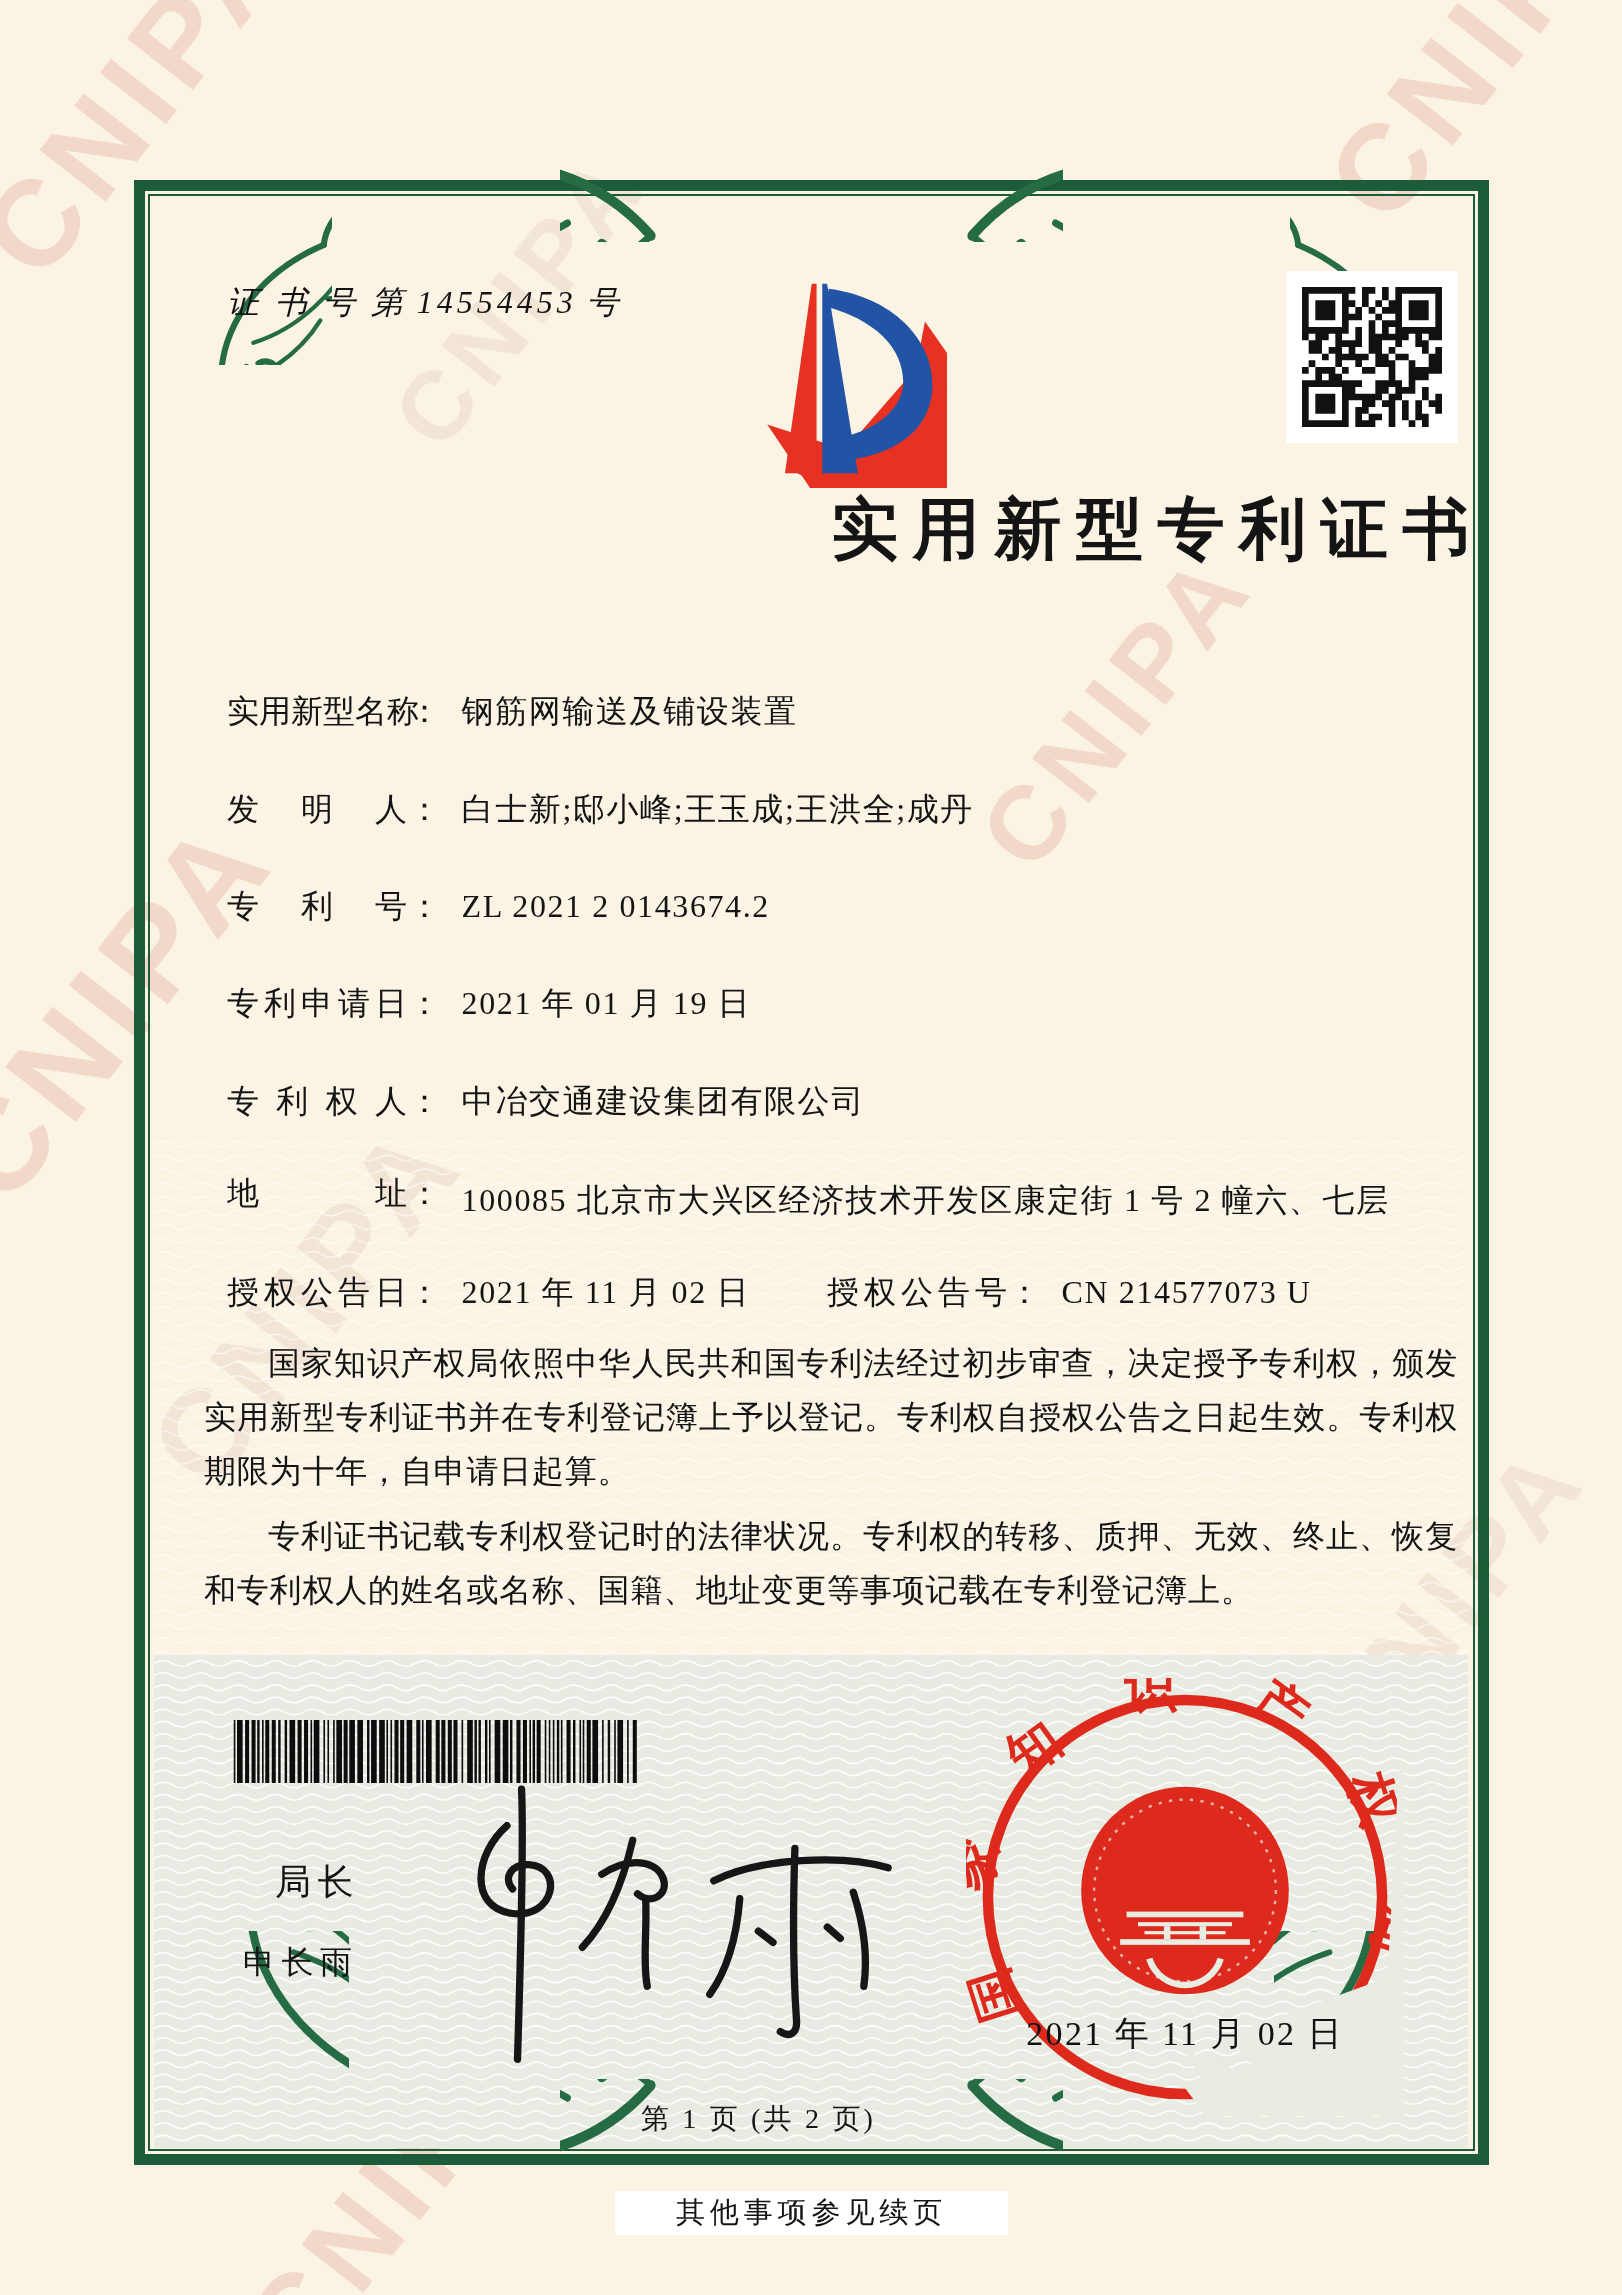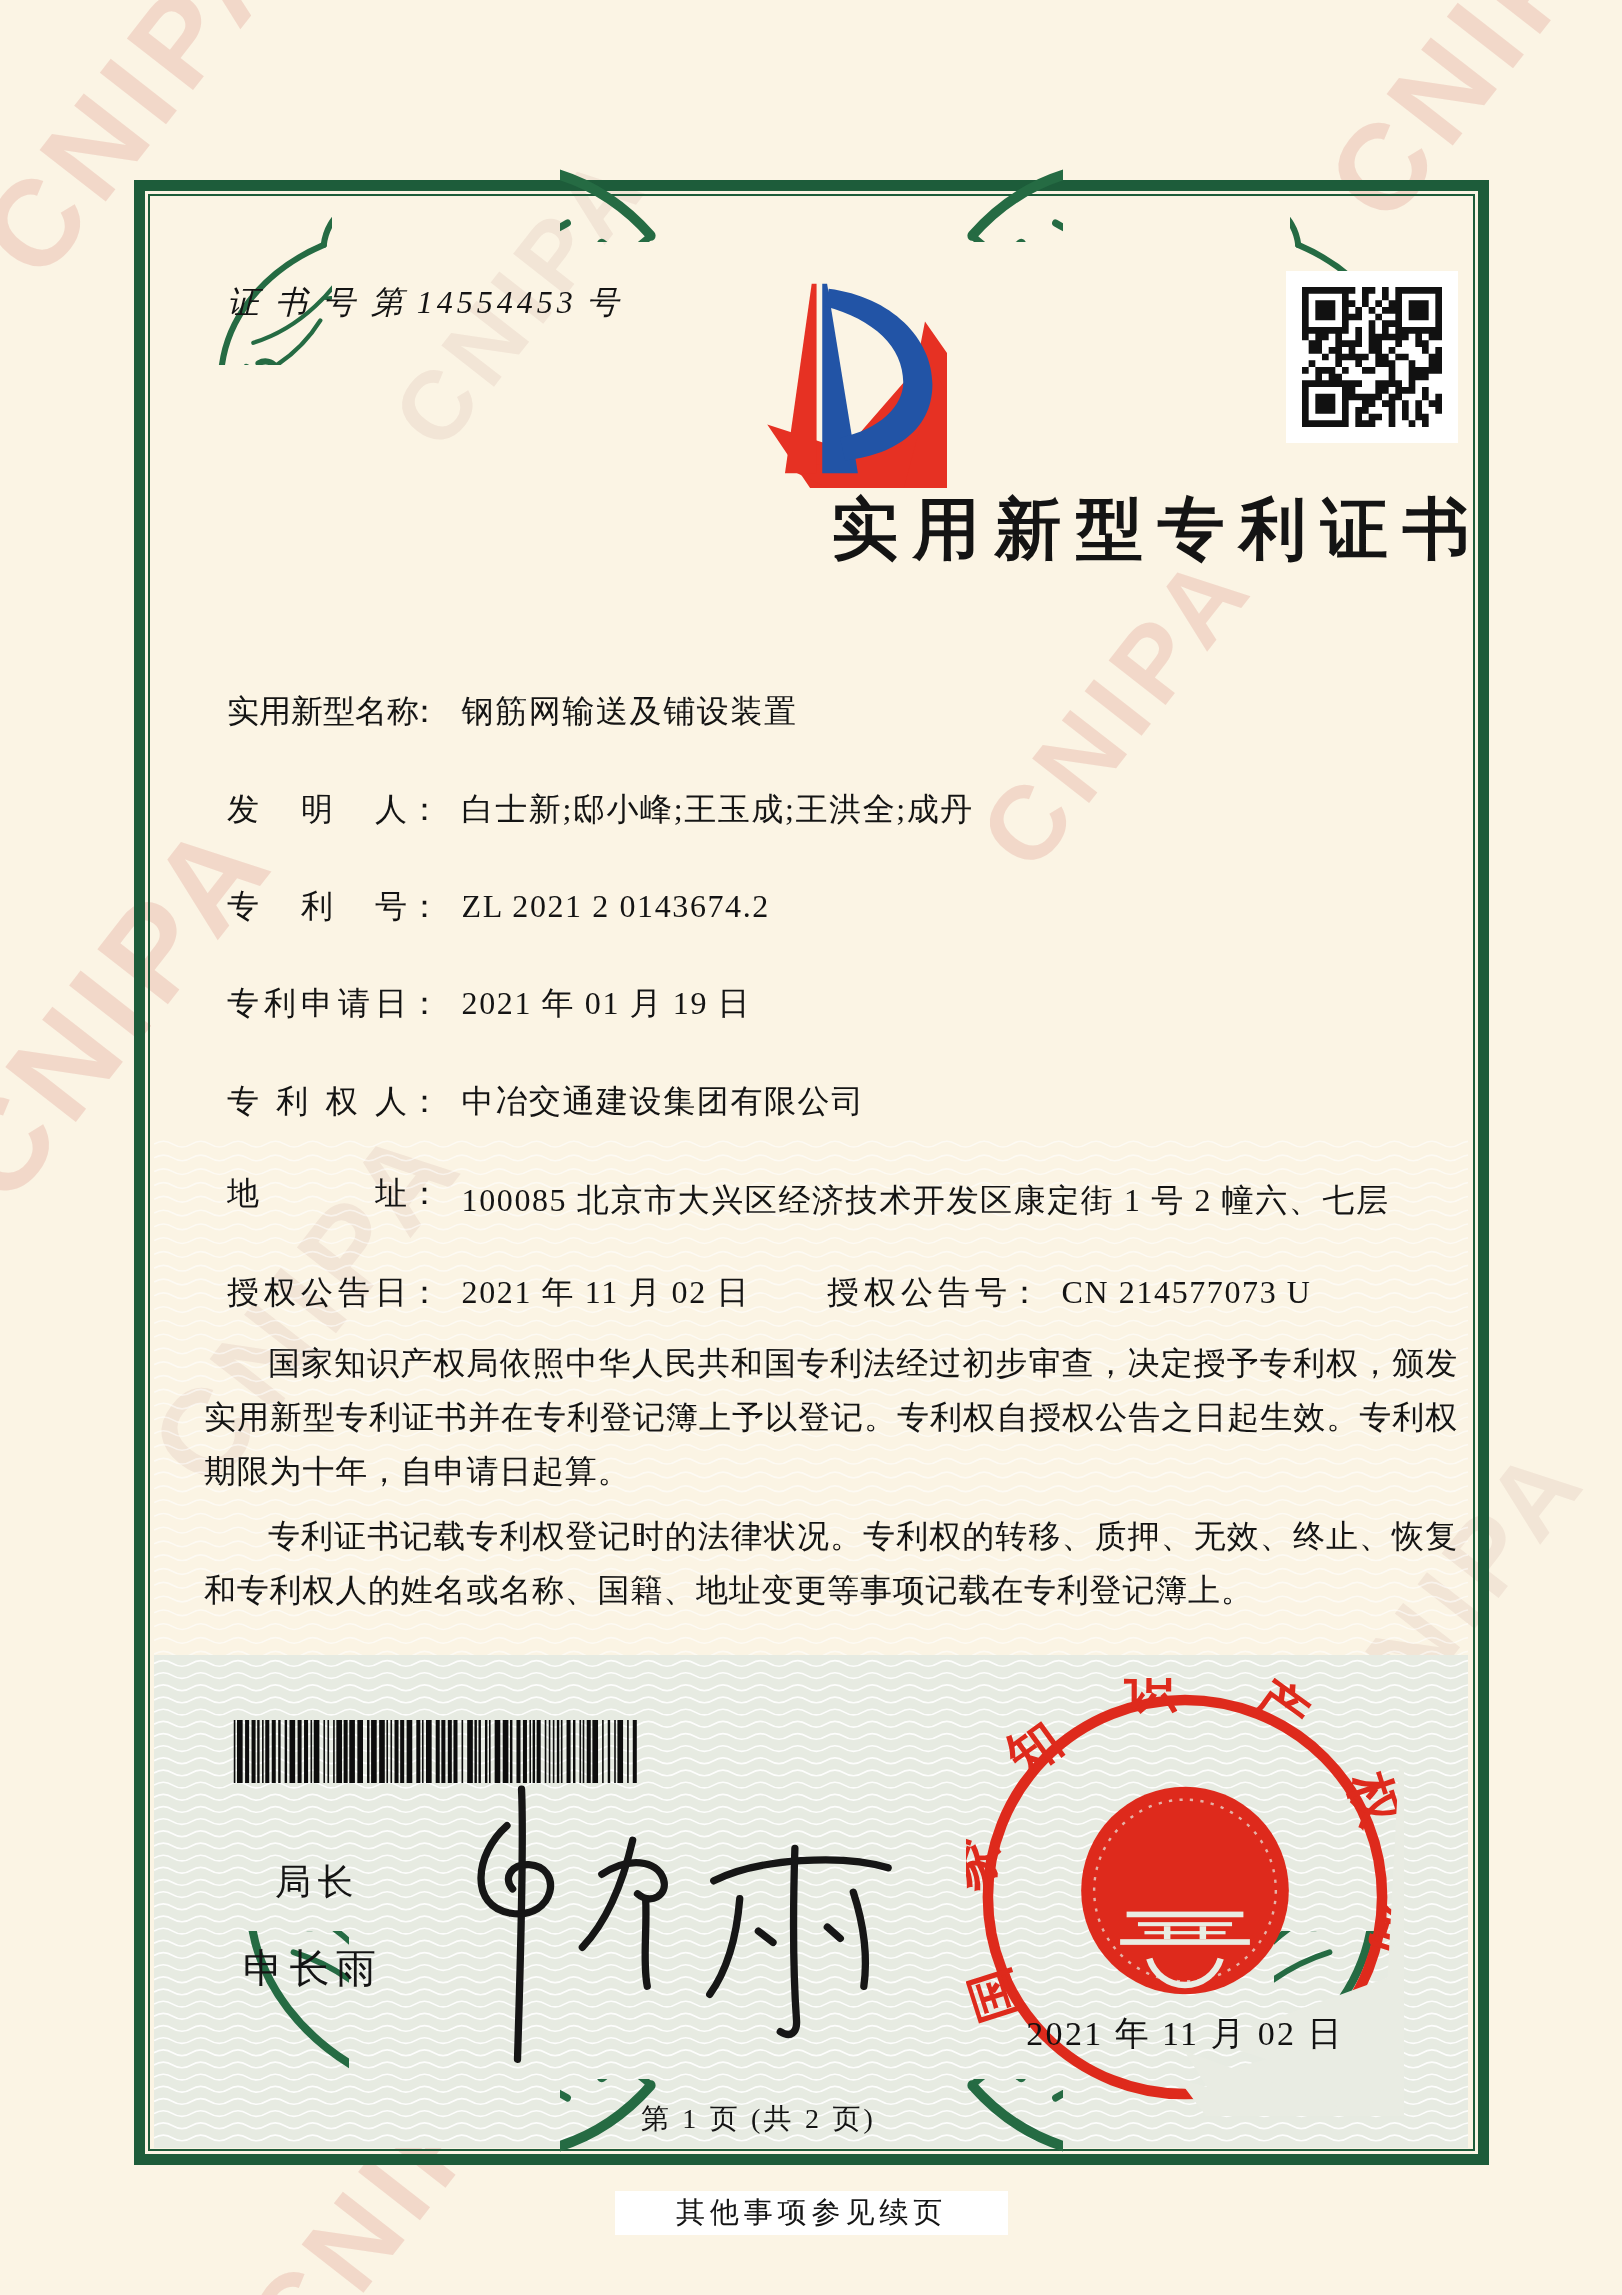--- a/index.html
+++ b/index.html
@@ -62,21 +62,21 @@
 
   
   .bodytext{position:absolute;left:204px;top:1336px;width:1254px;}
   .bodytext p{
     margin:0 0 11.4px 0;font-size:32px;line-height:54px;text-align:justify;text-indent:2em;
     letter-spacing:0.8px;
   }
 
   
   .director-label{position:absolute;left:243px;top:1858px;font-size:36px;letter-spacing:6.5px;margin-left:32px;}
-  .director-name{position:absolute;left:243px;top:1941px;font-size:40px;letter-spacing:6.5px;}
+  .director-name{position:absolute;left:243px;top:1941px;font-size:32px;letter-spacing:6.5px;}
   .seal-wrap{position:absolute;left:966px;top:1678px;width:438px;height:438px;}
   .seal-date{
     position:absolute;left:966px;top:2011px;width:438px;text-align:center;
     font-size:34px;letter-spacing:2.4px;color:#111;white-space:nowrap;
   }
   .pageinfo{position:absolute;left:0;top:2100px;width:1517px;text-align:center;font-size:28px;letter-spacing:3.2px;}
   .footer-band{
     position:absolute;left:615px;top:2191px;width:393px;height:44px;background:#ffffff;
     display:flex;align-items:center;justify-content:center;
   }

